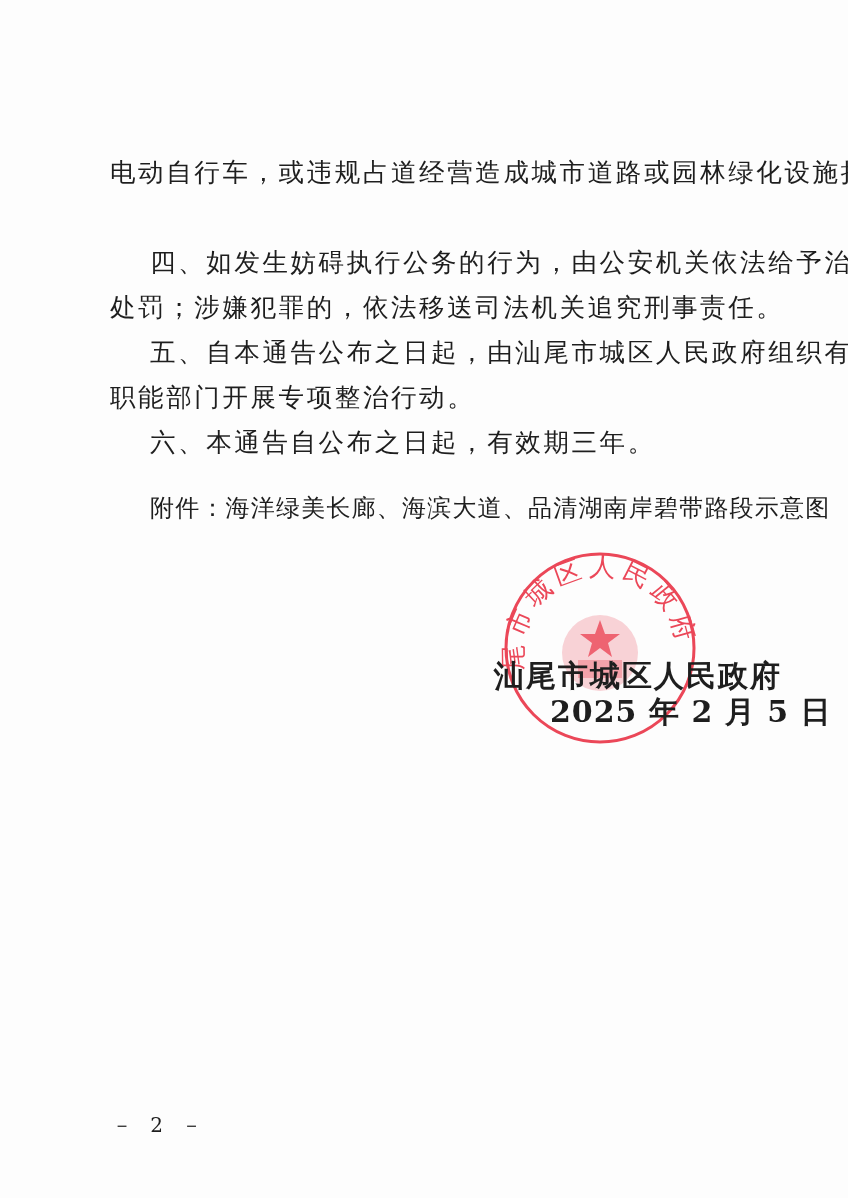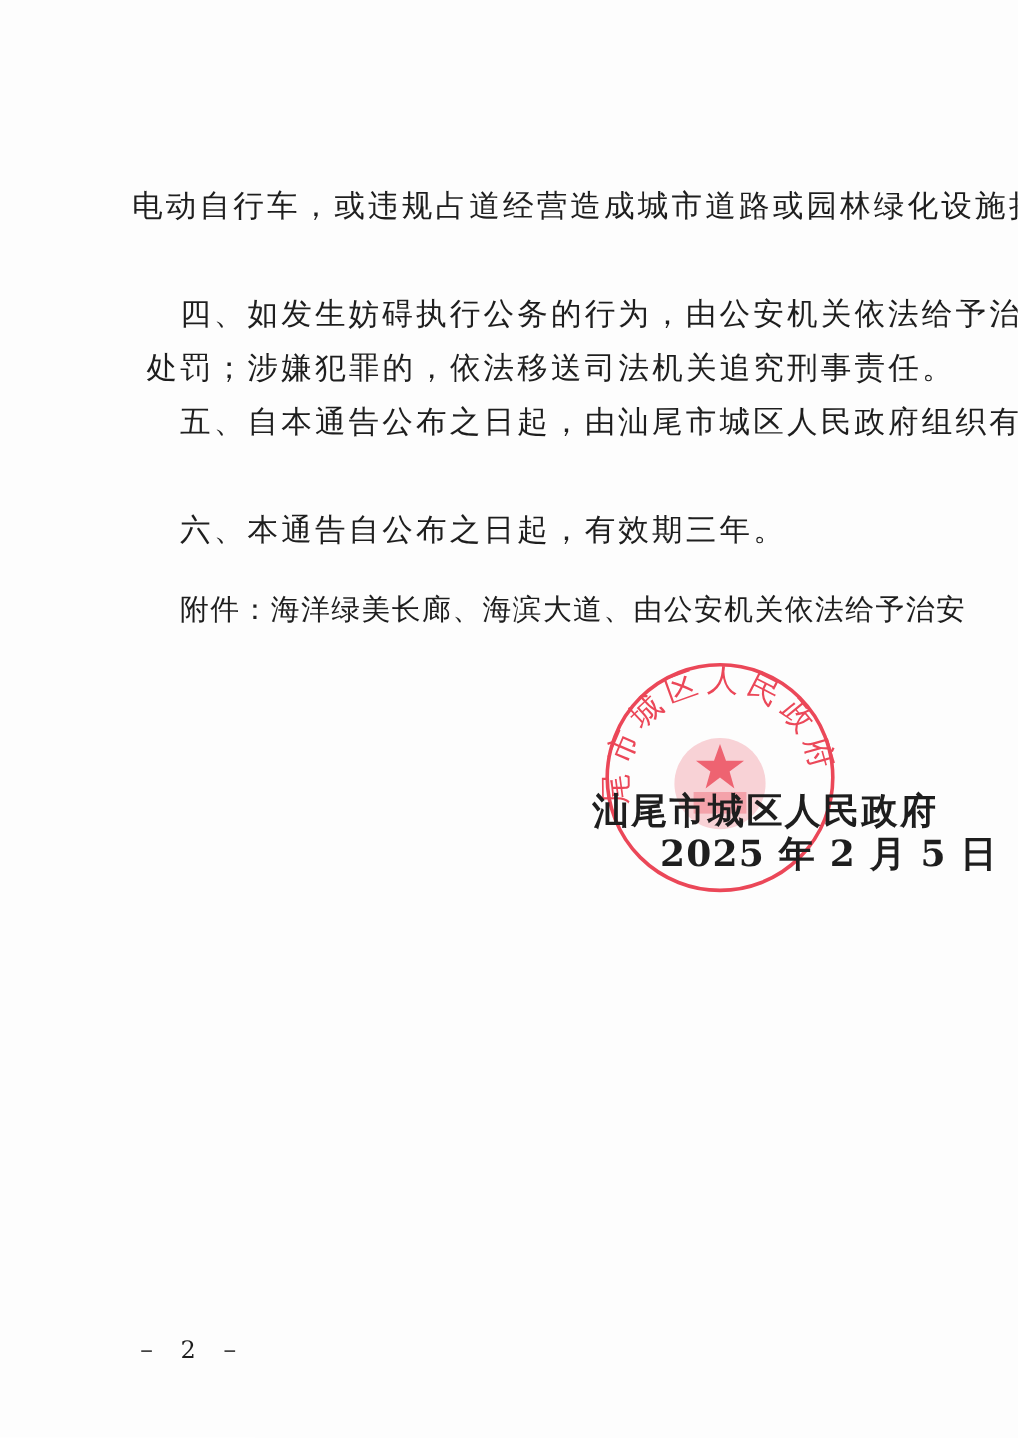--- a/index.html
+++ b/index.html
@@ -19,27 +19,28 @@
   }
 </style>
 </head>
 <body>
 
 <div class="page">
 
   <div class="line" style="top:156px;">电动自行车，或违规占道经营造成城市道路或园林绿化设施损坏</div>
 
   <div class="line indent" style="top:246px;">四、如发生妨碍执行公务的行为，由公安机关依法给予治安</div>
-  <div class="line" style="top:291px;margin-left:12px;">处罚；涉嫌犯罪的，依法移送司法机关追究刑事责任。</div>
+  <div class="line" style="top:291px;">处罚；涉嫌犯罪的，依法移送司法机关追究刑事责任。</div>
 
   <div class="line indent" style="top:336px;">五、自本通告公布之日起，由汕尾市城区人民政府组织有关</div>
+  <div class="line" style="top:381px;">职能部门开展专项整治行动。</div>
 
   <div class="line indent" style="top:426px;">六、本通告自公布之日起，有效期三年。</div>
 
-  <div class="line indent" style="top:492px; letter-spacing:1.2px; font-size:24px;">附件：海洋绿美长廊、海滨大道、由公安机关依法给予治安</div>
+  <div class="line indent" style="top:492px; letter-spacing:1.2px; font-size:24px;">附件：海洋绿美长廊、海滨大道、品清湖南岸碧带路段示意图</div>
 
   <svg class="seal" viewBox="0 0 200 200">
     <circle cx="100" cy="100" r="94" fill="none" stroke="#e8283c" stroke-width="3"></circle>
     <defs>
       <path id="arc" d="M 30 140 A 78 78 0 1 1 170 140"></path>
     </defs>
     <text font-size="26" fill="#e8283c" font-family="DejaVu Serif, serif" letter-spacing="6">
       <textPath href="#arc" startOffset="6%">尾市城区人民政府</textPath>
     </text>
     <circle cx="100" cy="105" r="38" fill="#f3a0aa" opacity="0.55"></circle>

